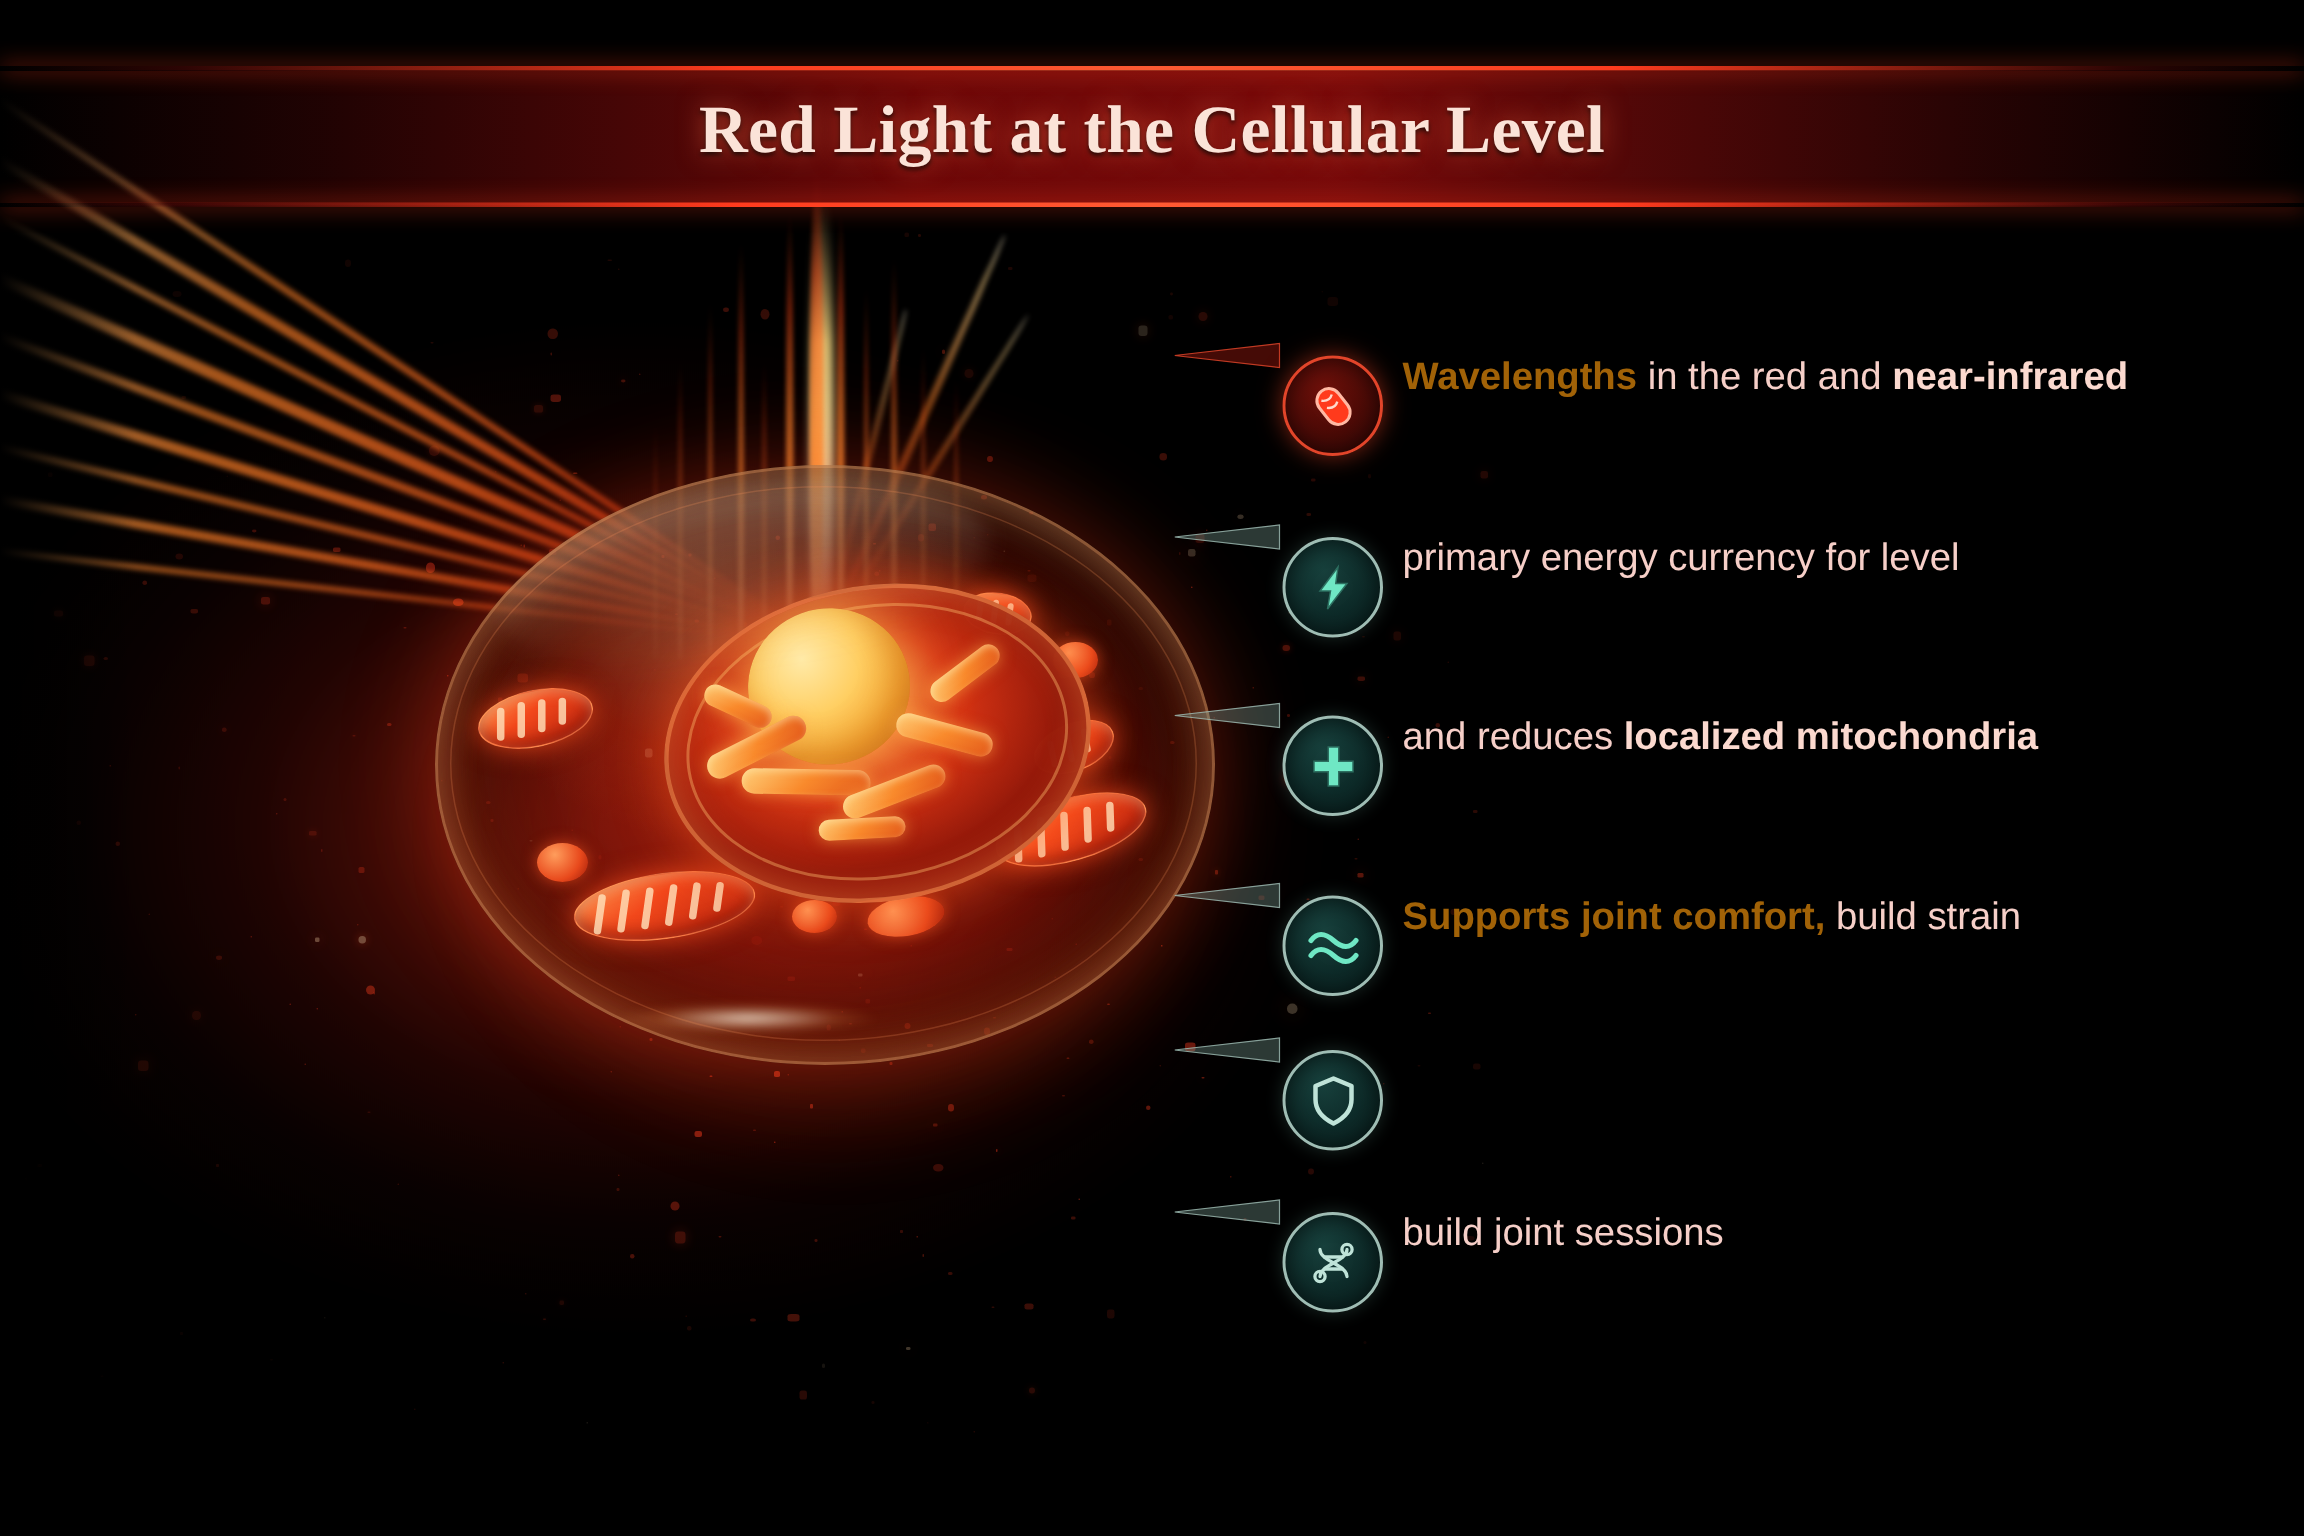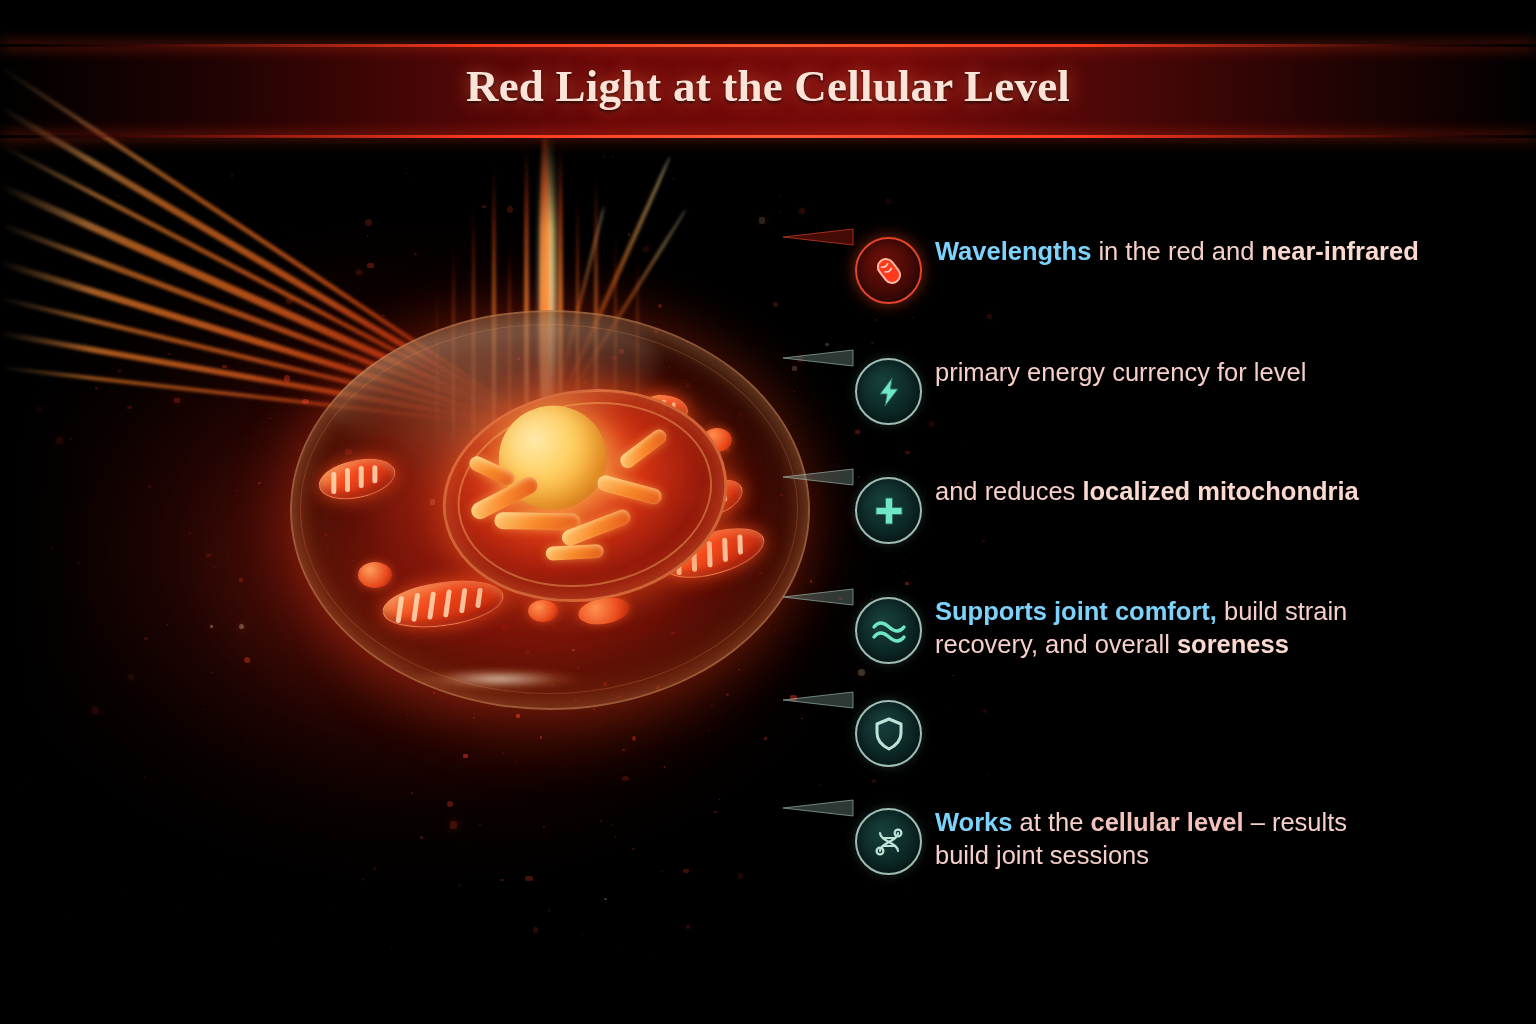--- a/index.html
+++ b/index.html
@@ -168,21 +168,21 @@
     box-shadow:0 0 12px rgba(120,190,175,0.22), inset 0 0 14px rgba(0,0,0,0.55);
   }
   .badge.red{
     background:radial-gradient(circle at 40% 32%, #6d100a 0%, #4a0a06 55%, #2c0604 100%);
     border:2.5px solid #e2452a;
     box-shadow:0 0 16px rgba(255,70,35,0.5), inset 0 0 14px rgba(0,0,0,0.55);
   }
   .btext{position:absolute;left:80px;top:-2px;width:580px;line-height:1.30;}
   .line{display:block;font-size:25.5px;white-space:nowrap;}
   .b{font-weight:bold;}
-  .c-white{color:#7dd3fc;}
+  .c-white{color:#a16207;}
   .c-pink{color:#f6cfc8;}
   .c-peach{color:#fbd9cf;}
   .c-rose{color:#f3c2bb;}
 
   
   .badge svg{display:block;}
 </style>
 </head>
 <body>
 
@@ -638,21 +638,20 @@
           </svg>
         </div>
         <div class="badge teal">
           <svg width="36" height="30" viewBox="0 0 36 30">
             <path d="M3 11 Q9 3 18 11 T33 11" stroke="#6fe7c4" stroke-width="3.4" fill="none" stroke-linecap="round"></path>
             <path d="M3 21 Q9 13 18 21 T33 21" stroke="#6fe7c4" stroke-width="3.4" fill="none" stroke-linecap="round"></path>
           </svg>
         </div>
         <div class="btext">
           <span class="line"><span class="b c-white">Supports joint comfort, </span><span class="c-pink">build strain</span></span>
-          <span class="line"><span class="c-pink">recovery, and overall </span><span class="b c-peach">soreness</span></span>
         </div>
       </div>
       <div class="bullet" style="top: 700px;">
         <div class="connector">
           <svg width="78" height="22" viewBox="0 0 78 22" style="display:block">
             <path d="M0 11 L70 3 L70 19 Z" fill="rgba(125,160,150,0.42)" stroke="#9fbdb4" stroke-width="0.8" opacity="0.85"></path>
           </svg>
         </div>
         <div class="badge teal">
           <svg width="30" height="34" viewBox="0 0 30 34">
@@ -674,19 +673,18 @@
               <path d="M8 26 C8 18 26 16 26 8"></path>
               <path d="M8 8 C8 16 26 18 26 26"></path>
               <circle cx="8" cy="26" r="3.4"></circle>
               <circle cx="26" cy="8" r="3.4"></circle>
               <path d="M11 13 h12"></path>
               <path d="M11 21 h12"></path>
             </g>
           </svg>
         </div>
         <div class="btext">
-          <span class="line"><span class="b c-white">Works </span><span class="c-pink">at the </span><span class="b c-rose">cellular level </span><span class="c-pink">– results</span></span>
           <span class="line"><span class="c-pink">build joint sessions</span></span>
         </div>
       </div>
     </div>
 
 </div>
 
 </body></html>

